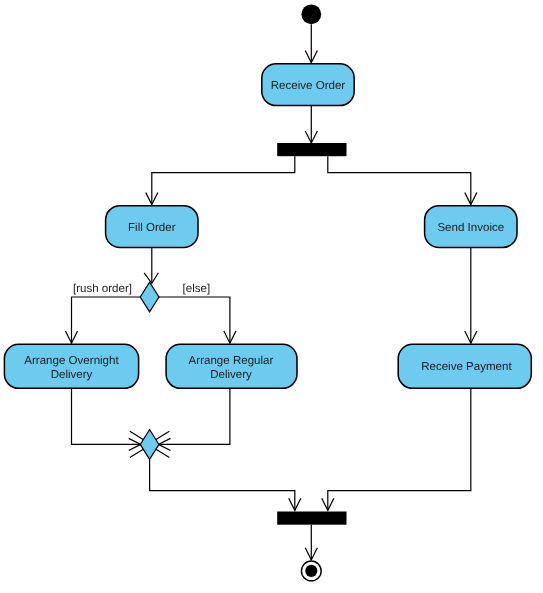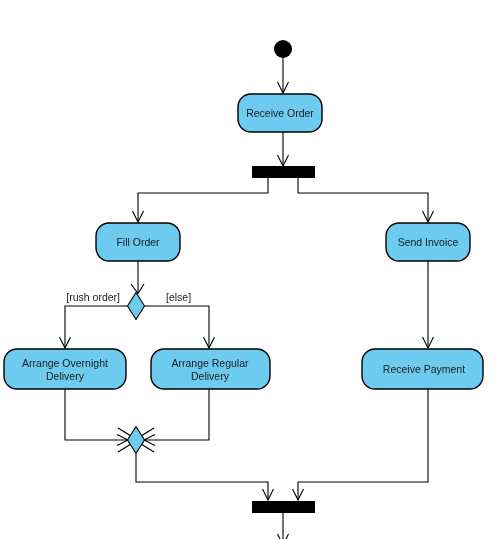--- a/index.html
+++ b/index.html
@@ -10,21 +10,20 @@
   body {
     width: 494px;
     height: 539px;
     overflow: hidden;
     font-family: "Liberation Sans", sans-serif;
   }
   #diagram-root {
     position: relative;
     width: 494px;
     height: 441px;
-    margin-top: 36px;
   }
   svg#activity-diagram {
     display: block;
     width: 494px;
     height: 539px;
   }
   .edge {
     fill: none;
     stroke: #000000;
     stroke-width: 1.1;

